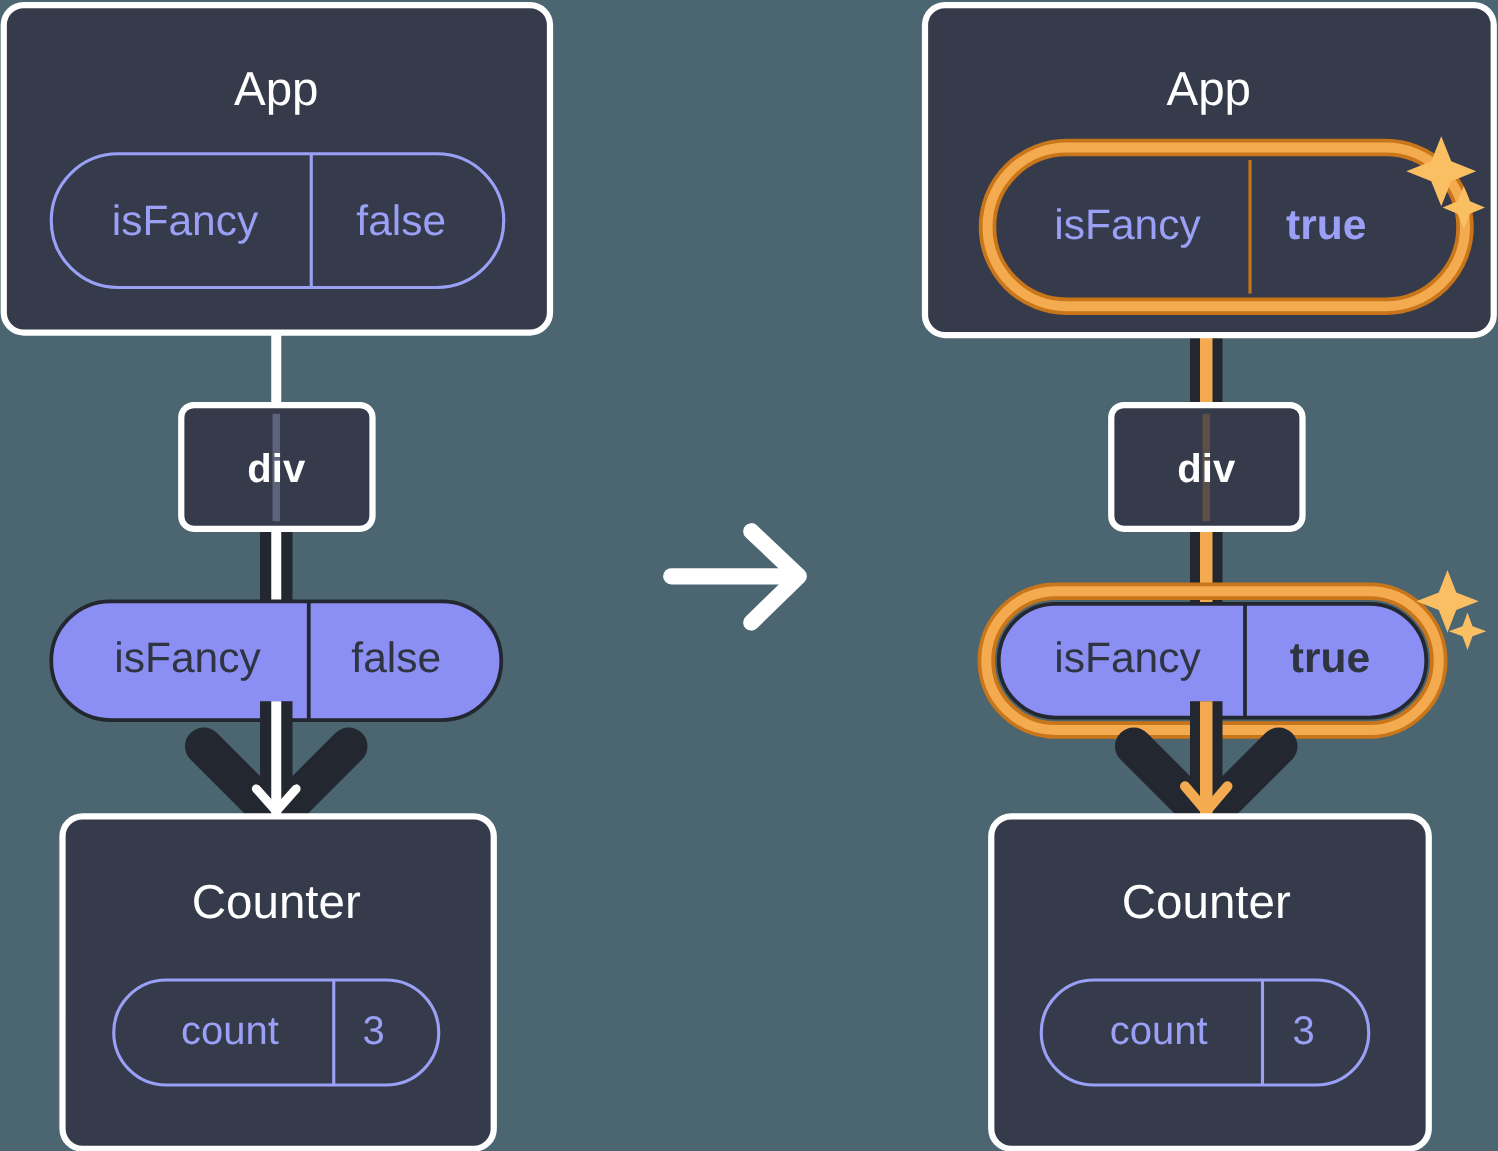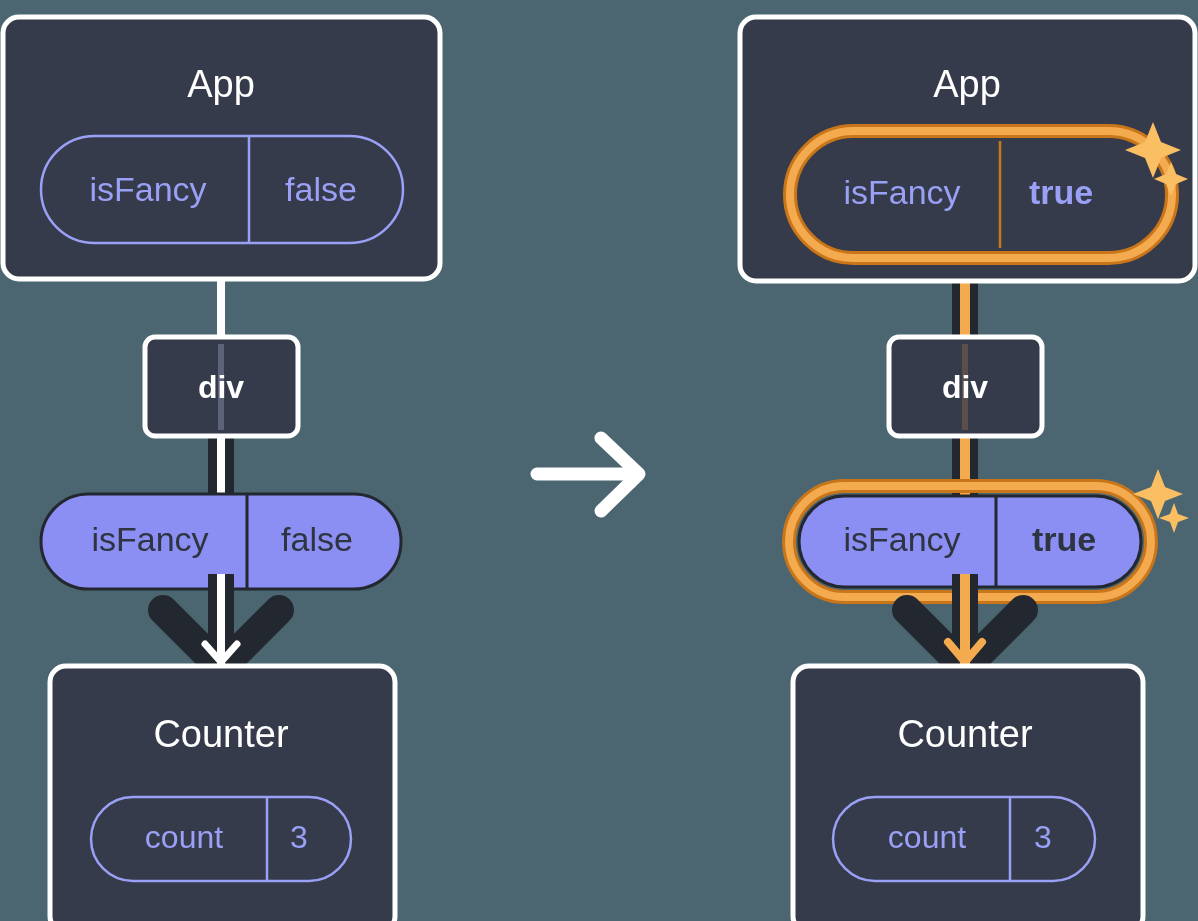--- a/index.html
+++ b/index.html
@@ -9,21 +9,21 @@
   }
   body {
     width: 1198px;
     height: 921px;
     position: relative;
     overflow: hidden;
     font-family: "Liberation Sans", sans-serif;
   }
   #stage {
     position: absolute;
-    left: 0; top: 14px;
+    left: 0; top: 1px;
     width: 1198px;
     height: 781px;
   }
   svg.diagram {
     position: absolute;
     left: 0; top: 0;
     width: 1198px;
     height: 921px;
     display: block;
   }

